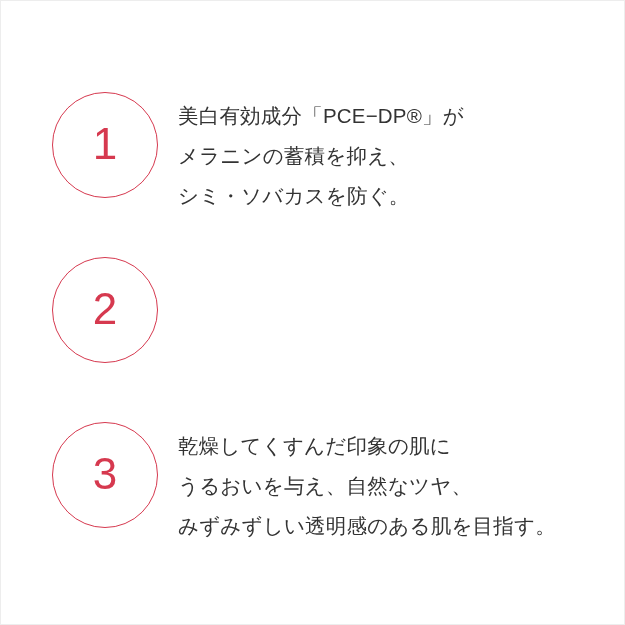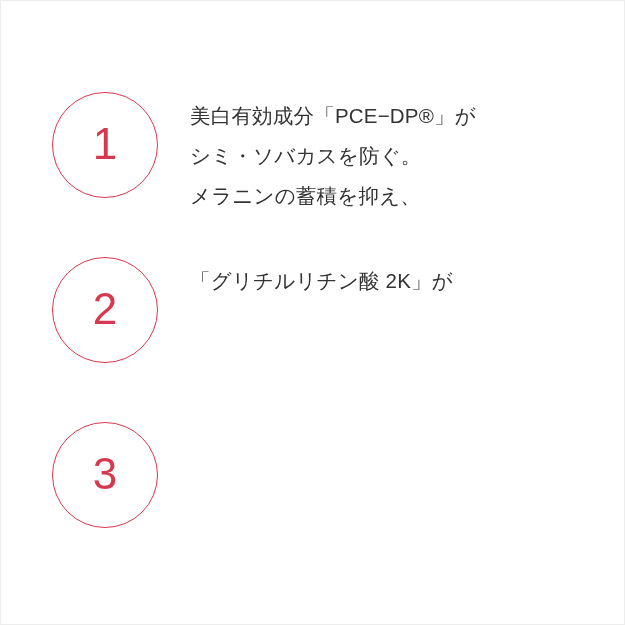--- a/index.html
+++ b/index.html
@@ -70,21 +70,21 @@
     font-weight: 400;
     line-height: 1;
     color: #d6394f;
     letter-spacing: 0;
     position: relative;
     top: -1px;
   }
 
   .benefit-text {
     flex: 1 1 auto;
-    margin-left: 32px;
+    margin-left: 20px;
     padding-top: 4px;
   }
 
   .benefit-line {
     font-family: "Liberation Sans", "DejaVu Sans", sans-serif;
     font-size: 20.5px;
     line-height: 40px;
     color: #333333;
     white-space: nowrap;
     letter-spacing: 0.2px;
@@ -96,34 +96,38 @@
 
 <div class="panel">
   <ul class="benefit-list">
 
     <li class="benefit-item row-1">
       <div class="step-badge">
         <span class="step-number">1</span>
       </div>
       <div class="benefit-text">
         <div class="benefit-line">美白有効成分「PCE−DP®」が</div>
+        <div class="benefit-line">メラニンの蓄積を抑え、</div>
         <div class="benefit-line">シミ・ソバカスを防ぐ。</div>
-        <div class="benefit-line">メラニンの蓄積を抑え、</div>
       </div>
     </li>
 
     <li class="benefit-item row-2">
       <div class="step-badge">
         <span class="step-number">2</span>
       </div>
       <div class="benefit-text">
-        <div class="benefit-line">「グリチルリチン酸 2K」が</div>
       </div>
     </li>
 
     <li class="benefit-item row-3">
       <div class="step-badge">
         <span class="step-number">3</span>
       </div>
+      <div class="benefit-text">
+        <div class="benefit-line">乾燥してくすんだ印象の肌に</div>
+        <div class="benefit-line">うるおいを与え、自然なツヤ、</div>
+        <div class="benefit-line">みずみずしい透明感のある肌を目指す。</div>
+      </div>
     </li>
 
   </ul>
 </div>
 
 </body></html>

